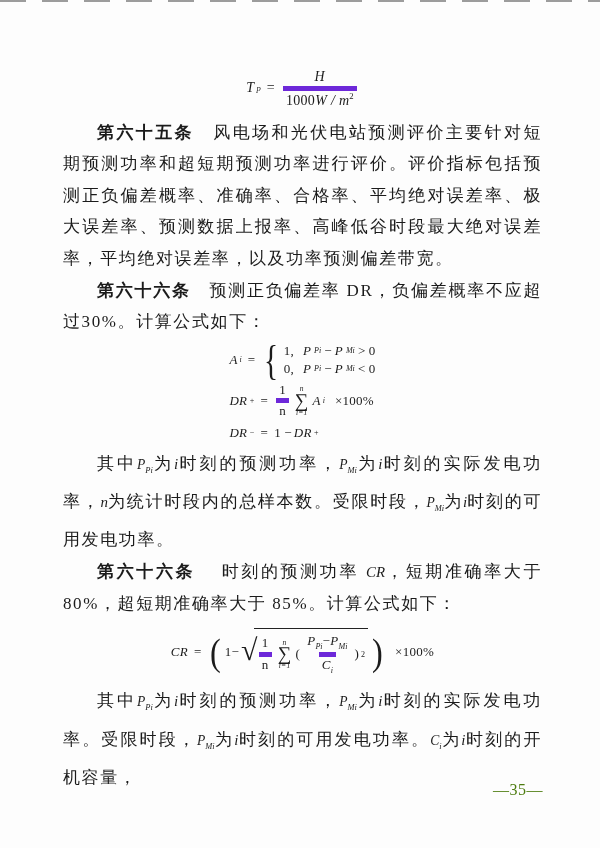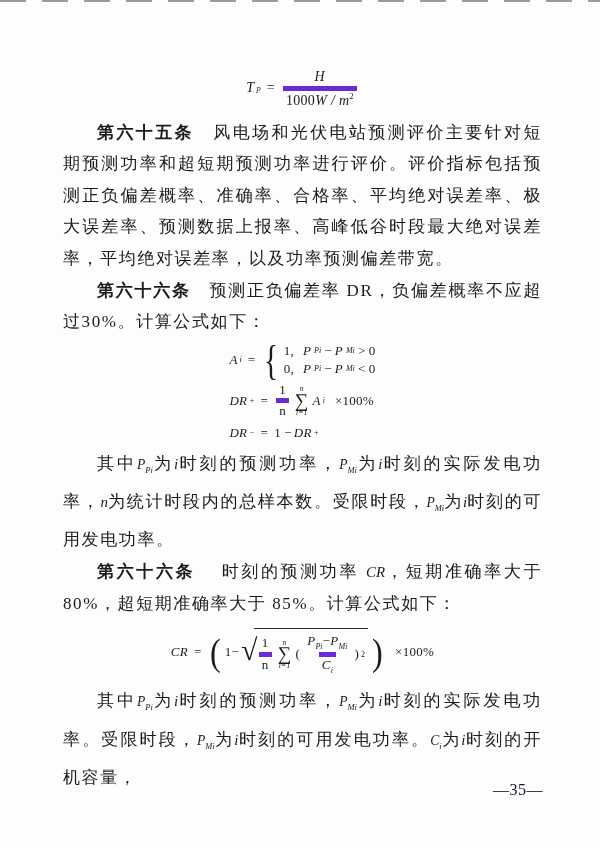--- a/index.html
+++ b/index.html
@@ -53,21 +53,21 @@
   .case-rows{display:inline-flex;flex-direction:column;gap:3px;line-height:1.2;}
   .case-rows .frow{gap:3px;}
   .caseval{margin-right:6px;}
   .sqrt{display:inline-flex;align-items:center;}
   .sqrt .rad{font-size:30px;line-height:0;margin-right:-4px;transform:translateY(-2px);}
   .sqrt .bod{border-top:1.2px solid #222;padding:4px 3px 0 3px;display:inline-flex;align-items:center;gap:2px;}
   .bigp{font-size:38px;font-weight:200;line-height:0;display:inline-block;transform:scaleX(.85);margin:0 1px;}
   .tail{margin-left:8px;}
   .f-cr{font-size:13px;margin:8px 0 10px 0;}
   .pagenum{
-    position:absolute;right:57px;top:781px;font-size:16px;letter-spacing:.5px;color:#0f172a;
+    position:absolute;right:57px;top:781px;font-size:16px;letter-spacing:.5px;color:#4d7c0f;
   }
 </style>
 </head>
 <body>
 
 <div class="page">
   <div class="scan-edge"></div>
 
   <div class="content">
 

